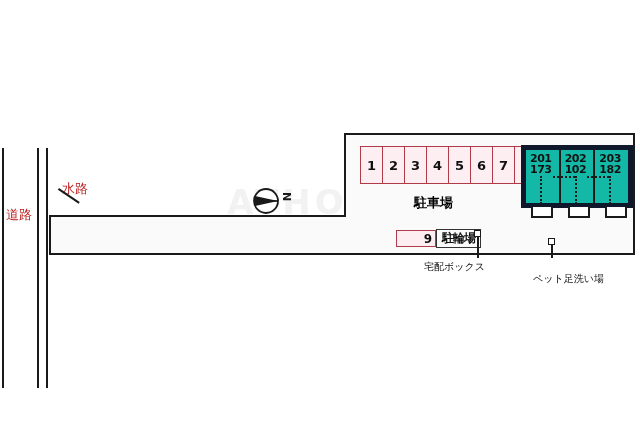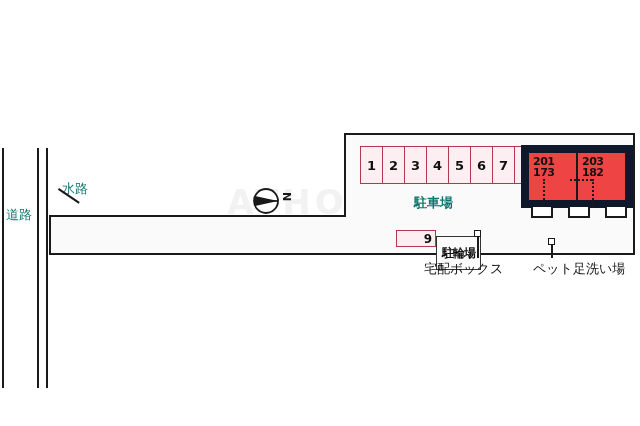--- a/index.html
+++ b/index.html
@@ -33,21 +33,21 @@
   }
 
   
   .vline {
     position: absolute;
     background: #1a1a1a;
   }
   .road-label, .waterway-label {
     position: absolute;
     font-size: 13px;
-    color: #0f766e;
+    color: #b91c1c;
     white-space: nowrap;
   }
   .leader {
     position: absolute;
     background: #1a1a1a;
     transform-origin: 0 0;
   }
 
   
   .site-fill {
@@ -101,53 +101,53 @@
     font-weight: bold;
     color: #111111;
   }
 
   #parking-label {
     position: absolute;
     left: 414px;
     top: 194px;
     font-size: 13px;
     font-weight: bold;
-    color: #0f766e;
+    color: #000000;
     white-space: nowrap;
   }
 
   
   #bike-box {
     position: absolute;
     left: 436px;
-    top: 236px;
+    top: 229px;
     width: 45px;
-    height: 34px;
+    height: 19px;
     box-sizing: border-box;
     border: 1px solid #333333;
     background: #fafafa;
     display: flex;
     align-items: center;
     justify-content: center;
     font-size: 12px;
     font-weight: bold;
     color: #111111;
     letter-spacing: -1px;
   }
 
   
   #building {
     position: absolute;
     left: 521px;
     top: 145px;
     width: 112px;
     height: 63px;
     box-sizing: border-box;
-    border: 8px solid #0f172a;
-    background: #ef4444;
+    border: 5px solid #0f172a;
+    background: #14b8a6;
     display: flex;
   }
   .unit {
     flex: 1;
     height: 100%;
     box-sizing: border-box;
     border-right: 2px solid #1a1a1a;
     position: relative;
     padding: 3px 0 0 4px;
   }
@@ -192,21 +192,21 @@
     width: 7px;
     height: 7px;
     box-sizing: border-box;
     border: 1.5px solid #1a1a1a;
     background: #ffffff;
   }
 
   
   .bottom-label {
     position: absolute;
-    font-size: 13px;
+    font-size: 10px;
     color: #111111;
     white-space: nowrap;
   }
 </style>
 </head>
 <body>
 
 <div id="canvas">
 
   <div id="watermark">ATHOME</div>
@@ -260,33 +260,39 @@
 
   <div id="bike-box">駐輪場</div>
 
   <div id="building">
     <div class="unit">
       <div class="unit-no">201</div>
       <div class="unit-no">173</div>
       <div class="dotted-path"></div>
     </div>
     <div class="unit">
+      <div class="unit-no">202</div>
+      <div class="unit-no">102</div>
+      <div class="dotted-h"></div>
+      <div class="dotted-path"></div>
+    </div>
+    <div class="unit">
       <div class="unit-no">203</div>
       <div class="unit-no">182</div>
       <div class="dotted-h"></div>
       <div class="dotted-path"></div>
     </div>
   </div>
 
   <div class="entry-step" style="left:531px; top:207px;"></div>
   <div class="entry-step" style="left:568px; top:207px;"></div>
   <div class="entry-step" style="left:605px; top:207px;"></div>
 
   <div class="marker-sq" style="left:474px; top:230px;"></div>
   <div class="leader" style="left:477px; top:237px; width:1.5px; height:21px;"></div>
 
   <div class="marker-sq" style="left:548px; top:238px;"></div>
   <div class="leader" style="left:551px; top:245px; width:1.5px; height:13px;"></div>
 
   <div class="bottom-label" style="left:424px; top:260px;">宅配ボックス</div>
-  <div class="bottom-label" style="left:533px; top:260px;">ペット足洗い場</div>
+  <div class="bottom-label" style="left:533px; top:272px;">ペット足洗い場</div>
 
 </div>
 
 </body></html>

